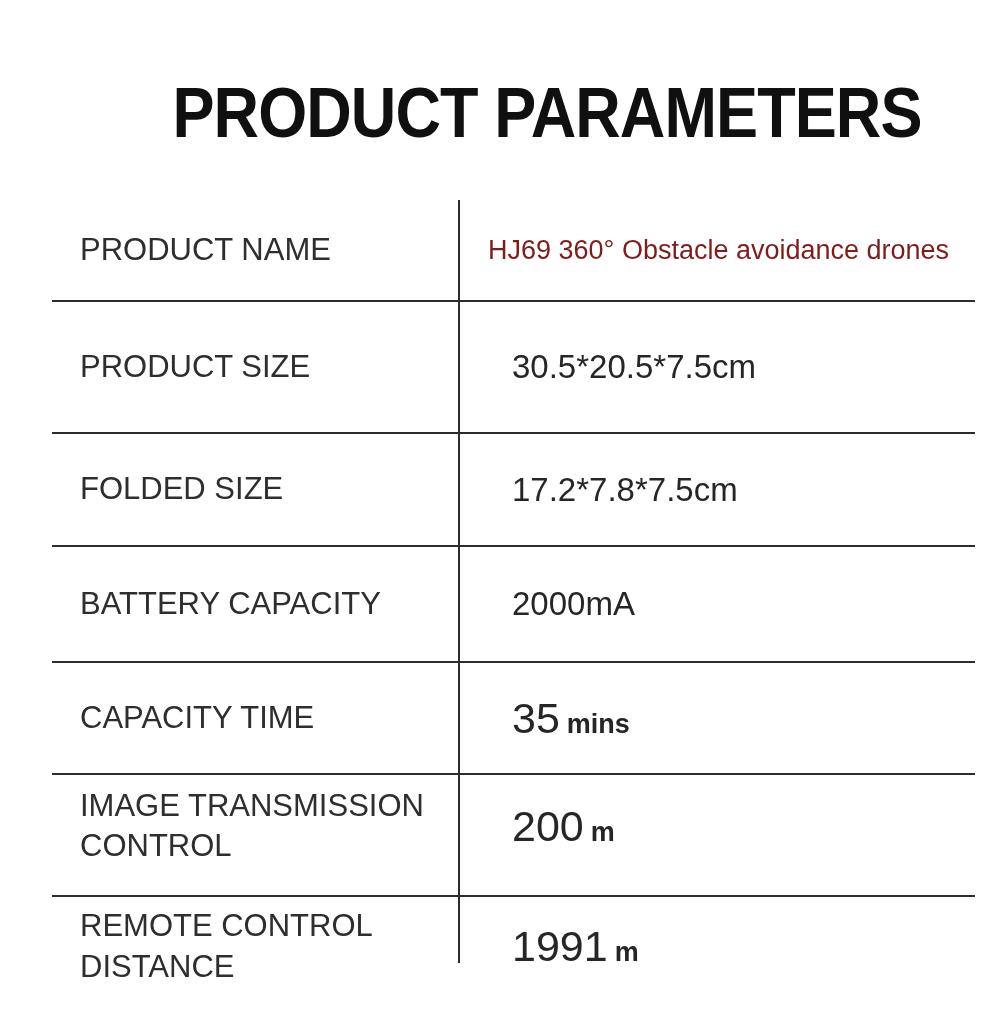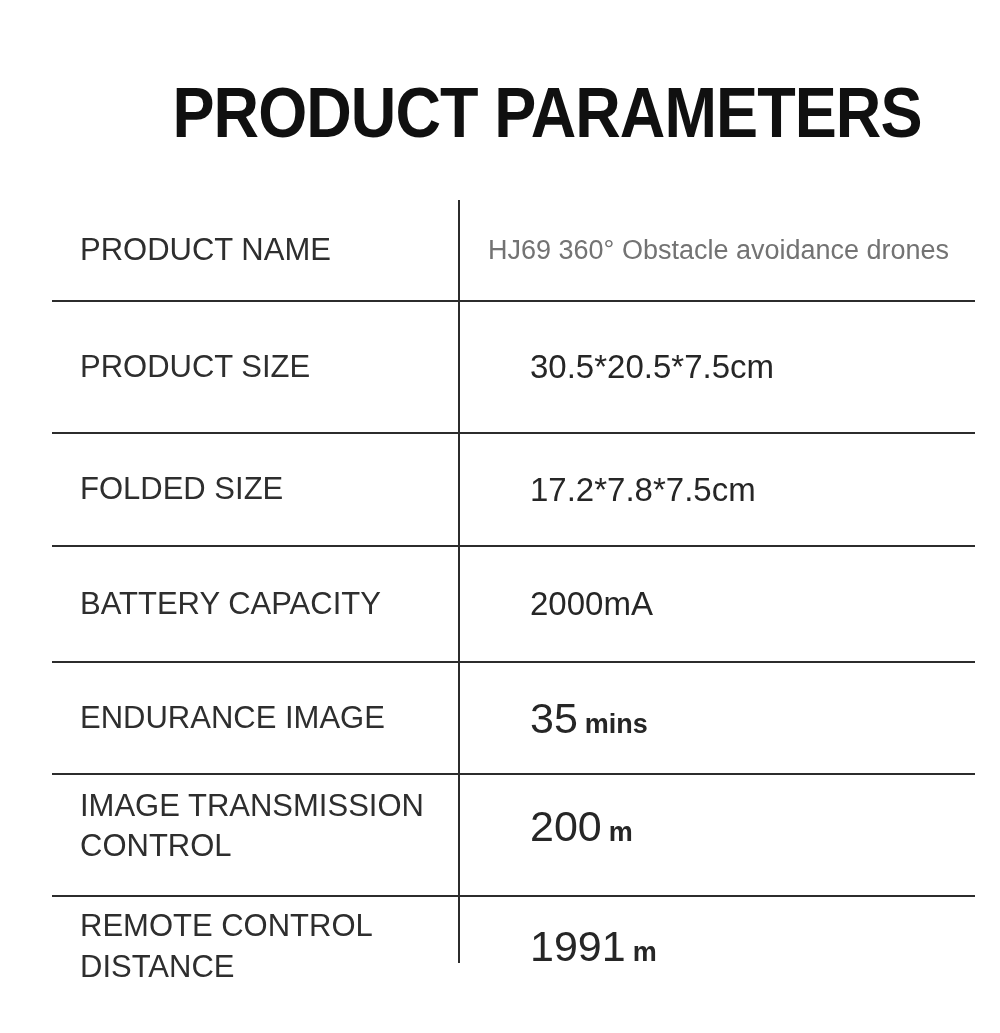--- a/index.html
+++ b/index.html
@@ -61,32 +61,32 @@
     padding-right: 16px;
     display: flex;
     align-items: center;
     font-size: 31px;
     line-height: 1.3;
     color: #2e2e2e;
   }
 
   .cell-value {
     flex: 1;
-    padding-left: 72px;
+    padding-left: 54px;
     padding-right: 10px;
     display: flex;
     align-items: center;
     font-size: 33px;
     color: #262626;
   }
 
   .r1 .cell-value {
     padding-left: 30px;
     font-size: 27px;
-    color: #737373;
+    color: #7f1d1d;
   }
 
   .value-wrap { white-space: nowrap; }
   .num { font-size: 43px; }
   .unit { font-size: 27px; margin-left: 7px; font-weight: bold; }
 </style>
 </head>
 <body>
 
 <h1 class="page-title">PRODUCT PARAMETERS</h1>
@@ -115,21 +115,21 @@
   </div>
 
   <div class="row r4">
     <div class="cell-label">BATTERY CAPACITY</div>
     <div class="cell-value">
       <span class="value-wrap">2000mA</span>
     </div>
   </div>
 
   <div class="row r5">
-    <div class="cell-label">ENDURANCE IMAGE</div>
+    <div class="cell-label">CAPACITY TIME</div>
     <div class="cell-value">
       <span class="value-wrap">
         <span class="num">35</span><span class="unit">mins</span>
       </span>
     </div>
   </div>
 
   <div class="row r6">
     <div class="cell-label">IMAGE TRANSMISSION CONTROL</div>
     <div class="cell-value">

